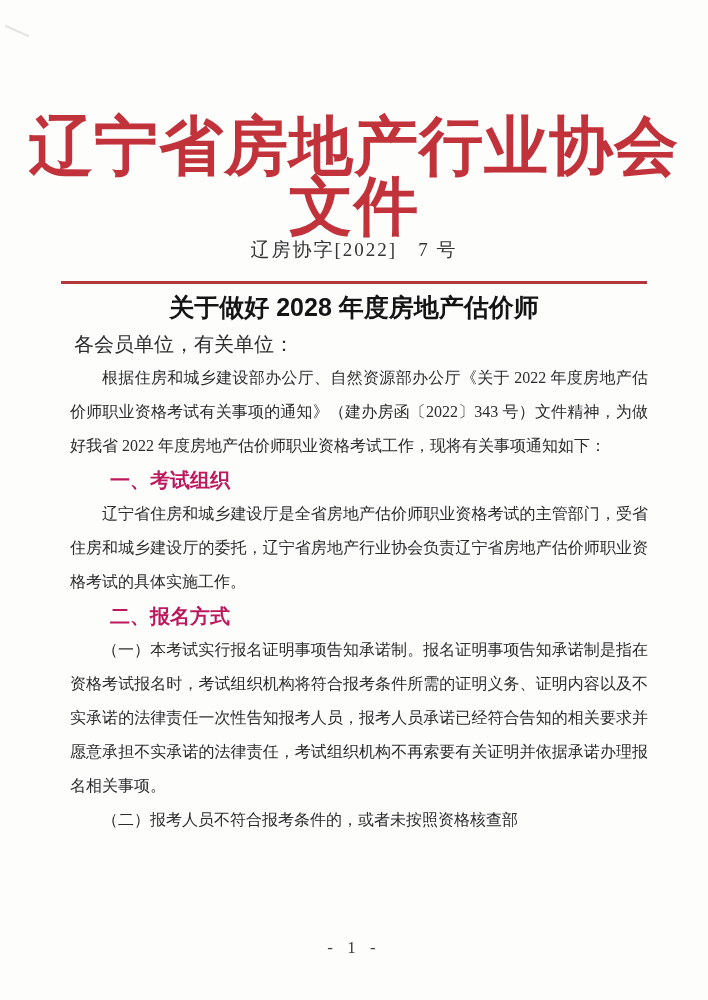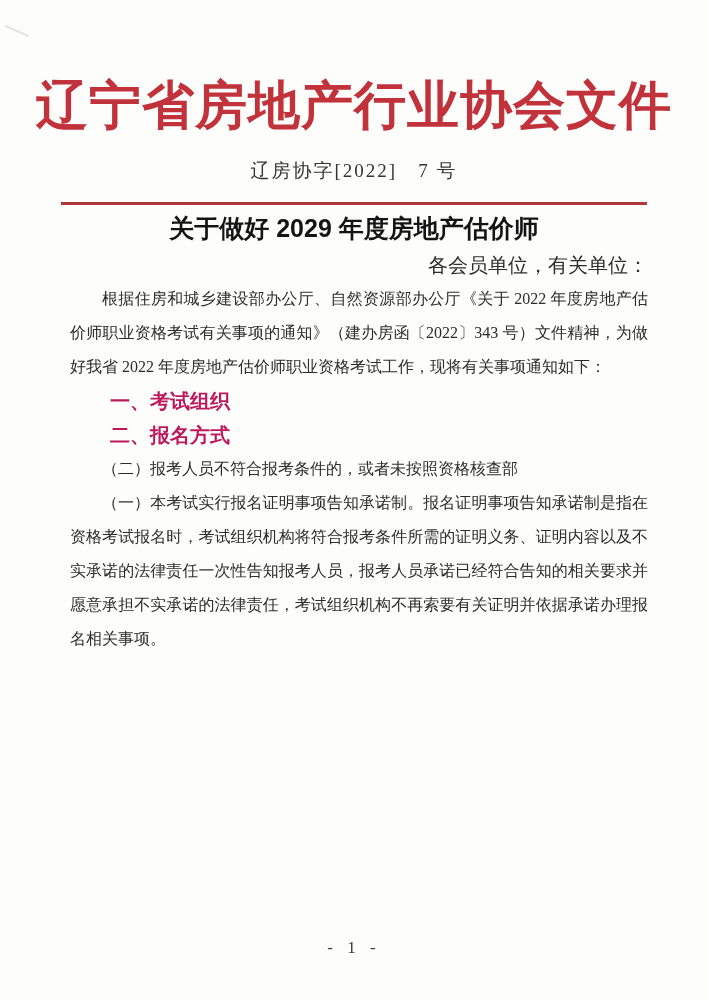--- a/index.html
+++ b/index.html
@@ -20,31 +20,30 @@
     position: absolute;
     left: 4px;
     top: 30px;
     width: 26px;
     height: 2px;
     background: #d8d8d6;
     transform: rotate(24deg);
     opacity: .7;
   }
   .org-title {
-    padding-top: 76px;
+    padding-top: 117px;
     text-align: center;
-    font-size: 52px;
+    font-size: 64px;
     line-height: 60px;
     font-weight: bold;
     letter-spacing: 1px;
     color: #c1323b;
     font-family: "Liberation Serif", "DejaVu Serif", serif;
   }
   .doc-number {
-    margin-top: 22px;
     text-align: center;
     font-size: 19px;
     line-height: 26px;
     letter-spacing: 2px;
     color: #343434;
   }
   .red-rule {
     width: 586px;
     height: 3px;
     margin: 18px auto 0 auto;
@@ -58,21 +57,20 @@
     line-height: 34px;
     font-weight: bold;
     color: #141414;
     font-family: "Liberation Sans", "DejaVu Sans", sans-serif;
   }
   .salutation {
     margin: 3px 60px 0 74px;
     font-size: 20px;
     line-height: 34px;
     color: #2c2c2c;
-    text-align: right;
   }
   .doc-body {
     margin: 0 60px 0 70px;
   }
   .doc-body p {
     margin: 0;
   }
   .para {
     font-size: 16px;
     line-height: 34px;
@@ -104,26 +102,27 @@
 
 <div class="page">
   <div class="scan-artifact"></div>
 
   <div class="org-title">辽宁省房地产行业协会文件</div>
 
   <div class="doc-number">辽房协字[2022]　7 号</div>
 
   <div class="red-rule"></div>
 
-  <div class="doc-title">关于做好 2029 年度房地产估价师</div>
+  <div class="doc-title">关于做好 2028 年度房地产估价师</div>
 
   <div class="salutation">各会员单位，有关单位：</div>
 
   <div class="doc-body">
       <p class="para">根据住房和城乡建设部办公厅、自然资源部办公厅《关于 2022 年度房地产估价师职业资格考试有关事项的通知》（建办房函〔2022〕343 号）文件精神，为做好我省 2022 年度房地产估价师职业资格考试工作，现将有关事项通知如下：</p>
       <p class="sec-heading">一、考试组织</p>
+      <p class="para">辽宁省住房和城乡建设厅是全省房地产估价师职业资格考试的主管部门，受省住房和城乡建设厅的委托，辽宁省房地产行业协会负责辽宁省房地产估价师职业资格考试的具体实施工作。</p>
       <p class="sec-heading">二、报名方式</p>
+      <p class="para">（一）本考试实行报名证明事项告知承诺制。报名证明事项告知承诺制是指在资格考试报名时，考试组织机构将符合报考条件所需的证明义务、证明内容以及不实承诺的法律责任一次性告知报考人员，报考人员承诺已经符合告知的相关要求并愿意承担不实承诺的法律责任，考试组织机构不再索要有关证明并依据承诺办理报名相关事项。</p>
       <p class="para">（二）报考人员不符合报考条件的，或者未按照资格核查部</p>
-      <p class="para">（一）本考试实行报名证明事项告知承诺制。报名证明事项告知承诺制是指在资格考试报名时，考试组织机构将符合报考条件所需的证明义务、证明内容以及不实承诺的法律责任一次性告知报考人员，报考人员承诺已经符合告知的相关要求并愿意承担不实承诺的法律责任，考试组织机构不再索要有关证明并依据承诺办理报名相关事项。</p>
     </div>
 
   <div class="page-number">- 1 -</div>
 </div>
 
 </body></html>

